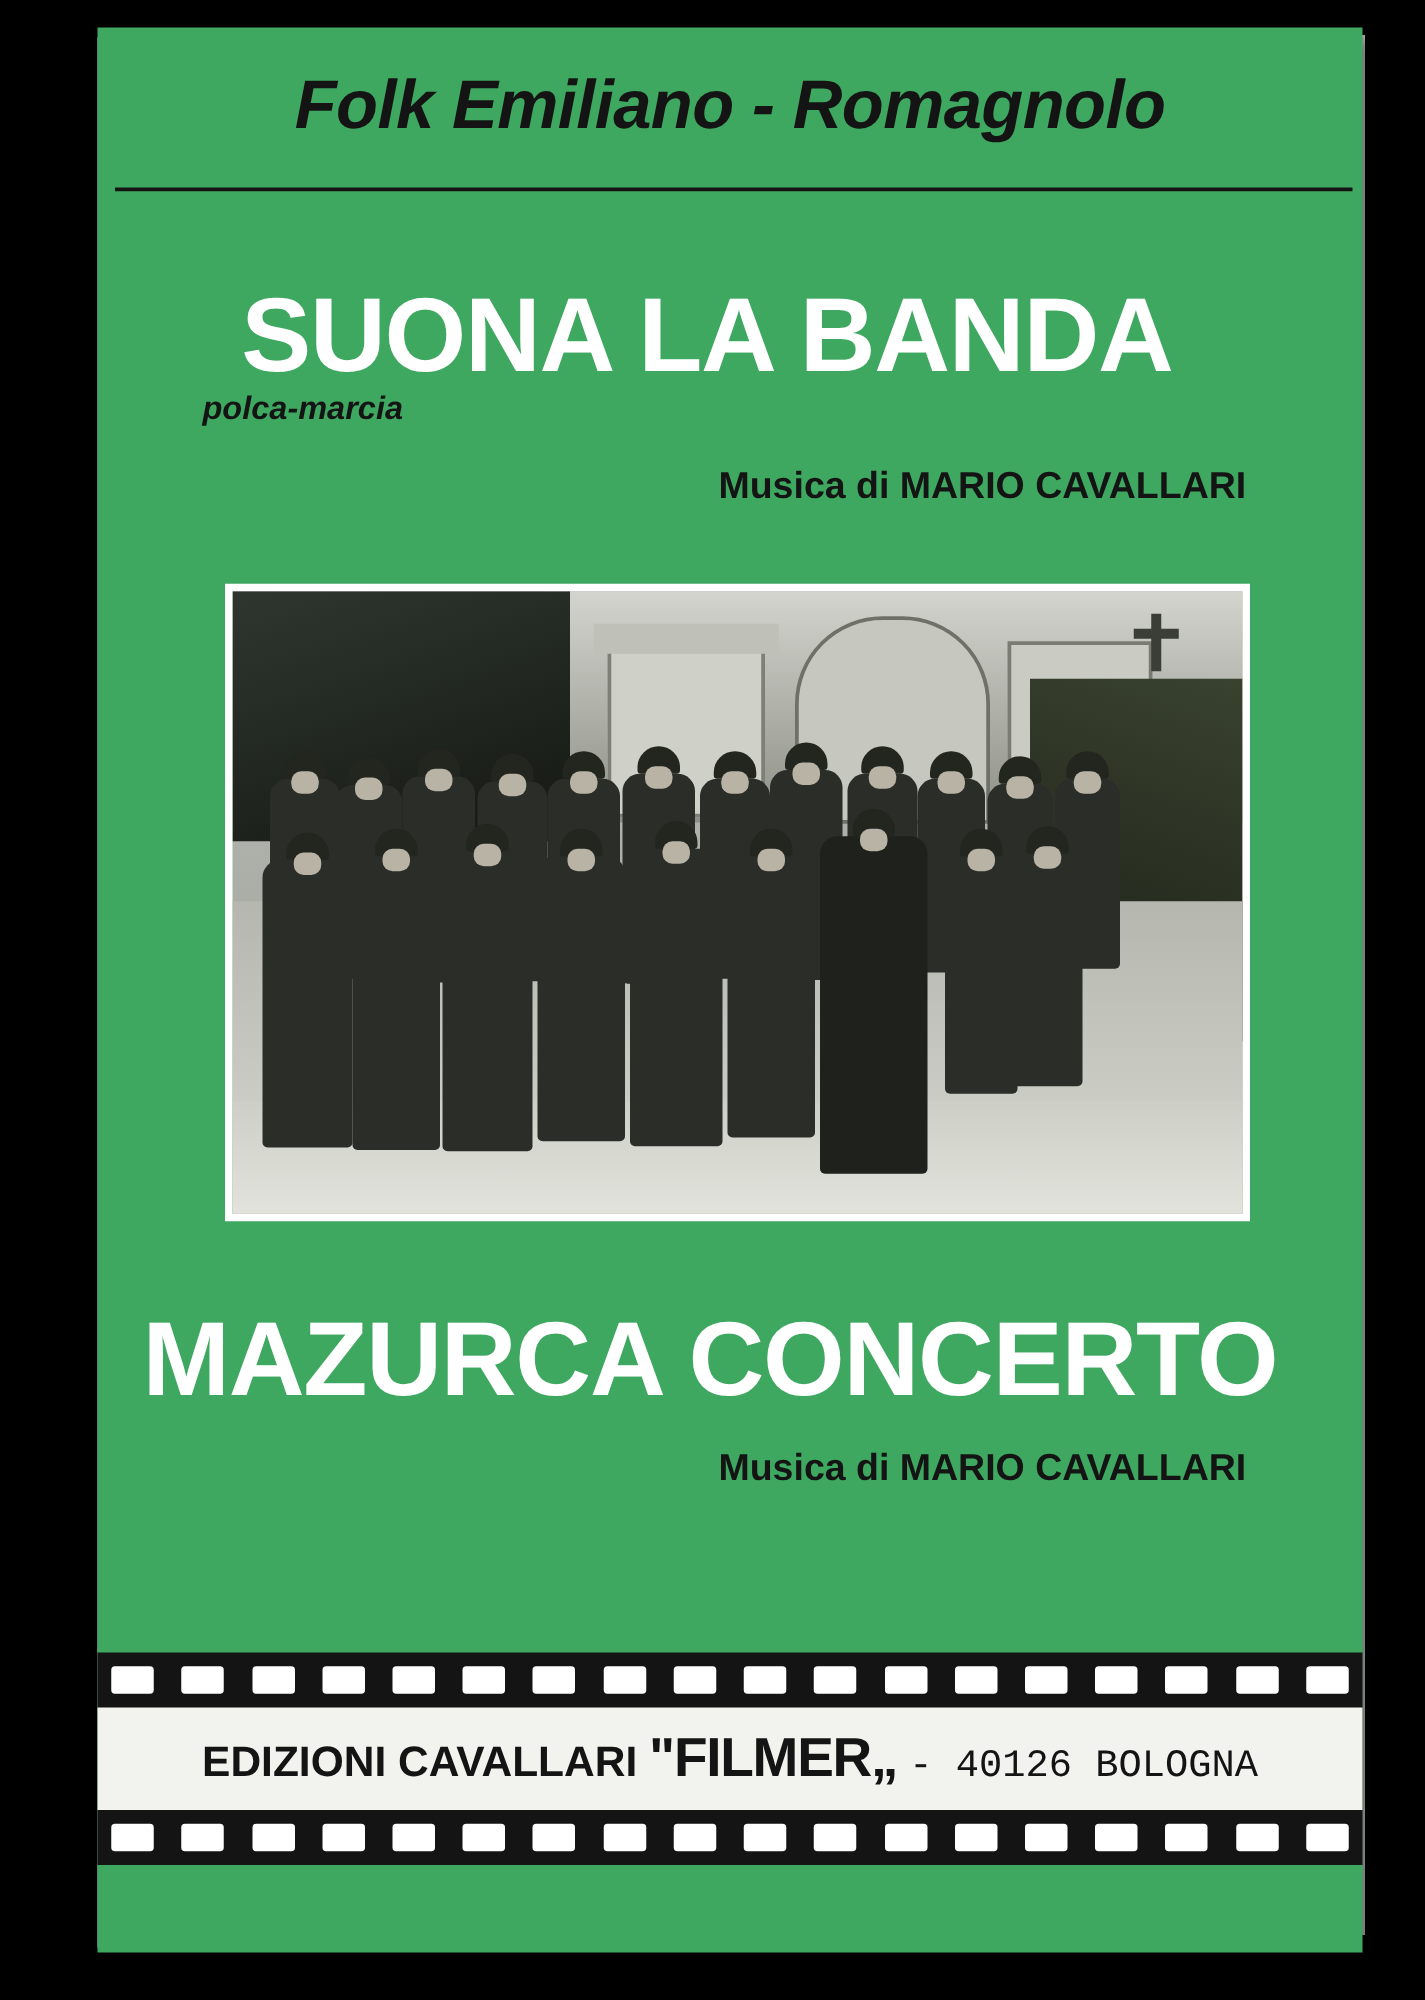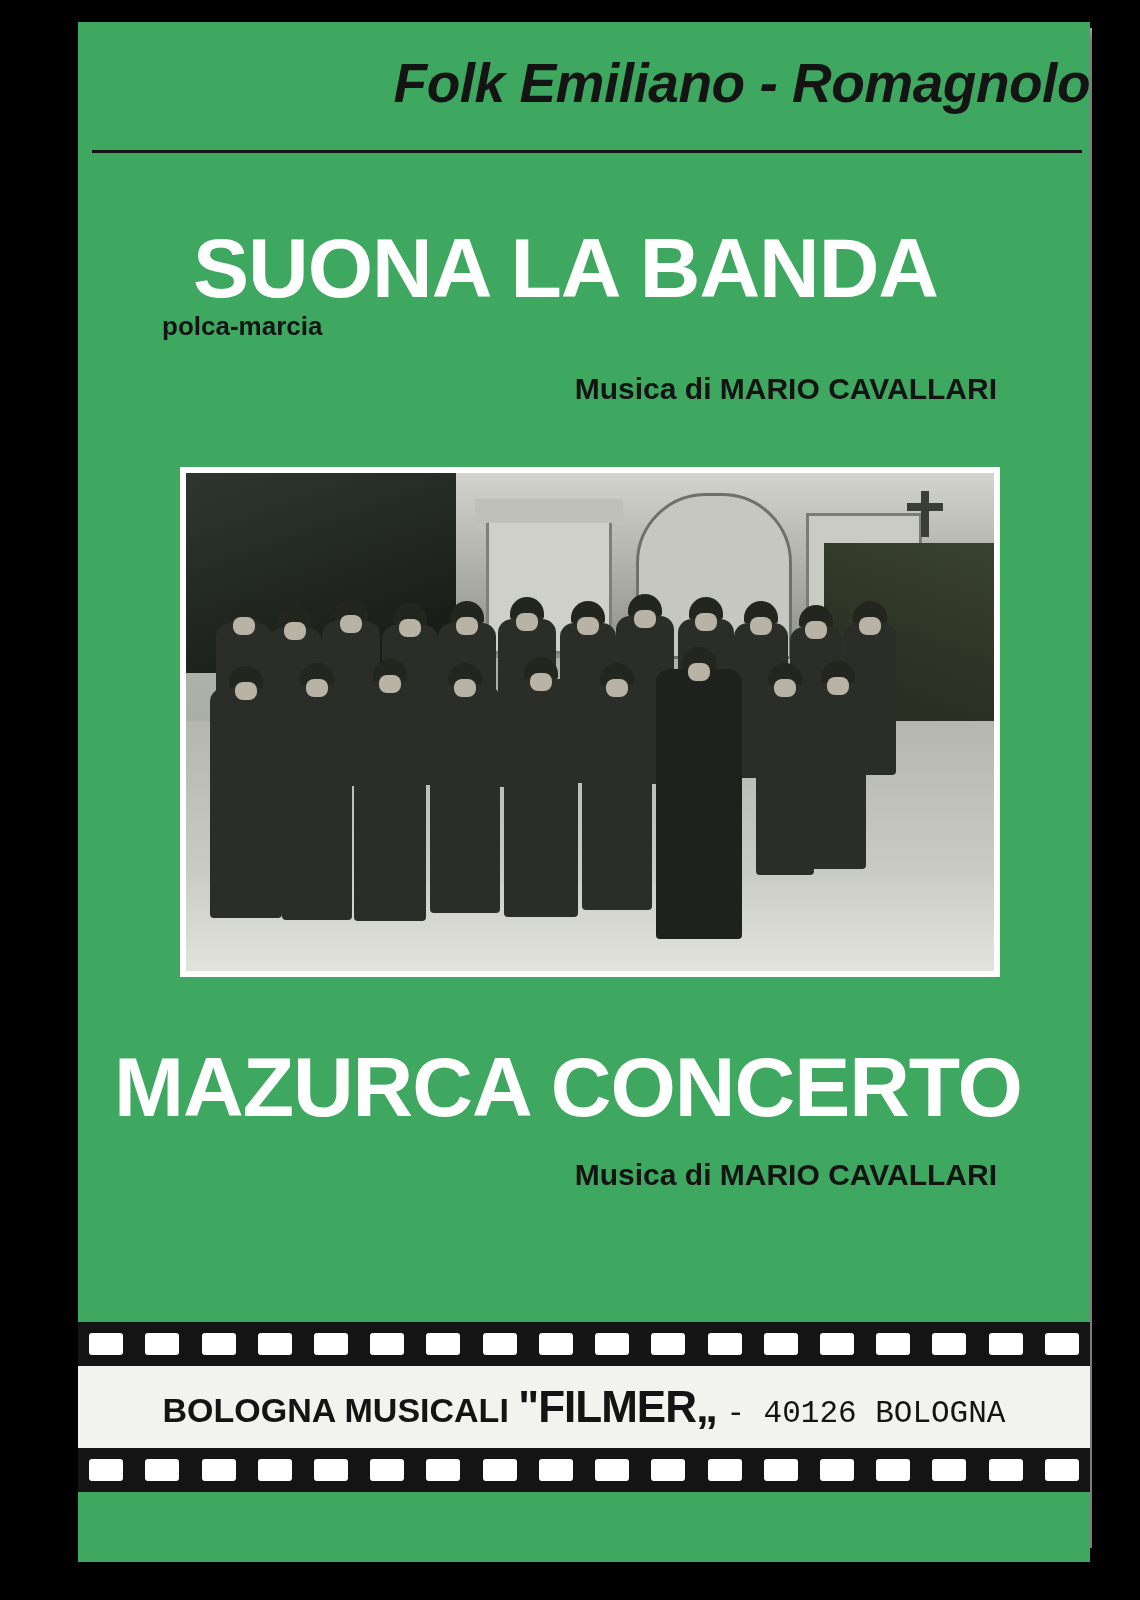--- a/index.html
+++ b/index.html
@@ -42,21 +42,21 @@
     height: 1520px;
     background: #cfd6d2;
   }
 
   
   .series-header {
     position: absolute;
     left: 0;
     top: 34px;
     width: 1012px;
-    text-align: right;
+    text-align: center;
   }
   .series-title {
     font-size: 55px;
     font-weight: bold;
     font-style: italic;
     letter-spacing: -0.5px;
     color: #141414;
     line-height: 1;
     white-space: nowrap;
   }
@@ -88,20 +88,21 @@
     font-weight: bold;
     color: #ffffff;
     letter-spacing: -1px;
     line-height: 0.98;
     text-align: center;
     white-space: nowrap;
   }
   .work-subtitle {
     font-size: 26px;
     font-weight: bold;
+    font-style: italic;
     color: #141414;
     margin-top: 2px;
     padding-left: 48px;
   }
   .work-composer {
     font-size: 30px;
     font-weight: bold;
     color: #141414;
     text-align: right;
     padding-right: 20px;
@@ -338,21 +339,21 @@
       <div class="perf"></div>
         <div class="perf"></div>
       <div class="perf"></div>
         <div class="perf"></div>
       <div class="perf"></div>
         <div class="perf"></div>
     </div>
 
     <div id="publisher-band">
       <div id="publisher-line">
-        <span>BOLOGNA MUSICALI</span>
+        <span>EDIZIONI CAVALLARI</span>
         <span class="big">"FILMER„</span>
         <span class="mono">- 40126 BOLOGNA</span>
       </div>
     </div>
 
     <div class="perf-row" id="perf-bottom">
       <div class="perf"></div>
         <div class="perf"></div>
       <div class="perf"></div>
         <div class="perf"></div>

